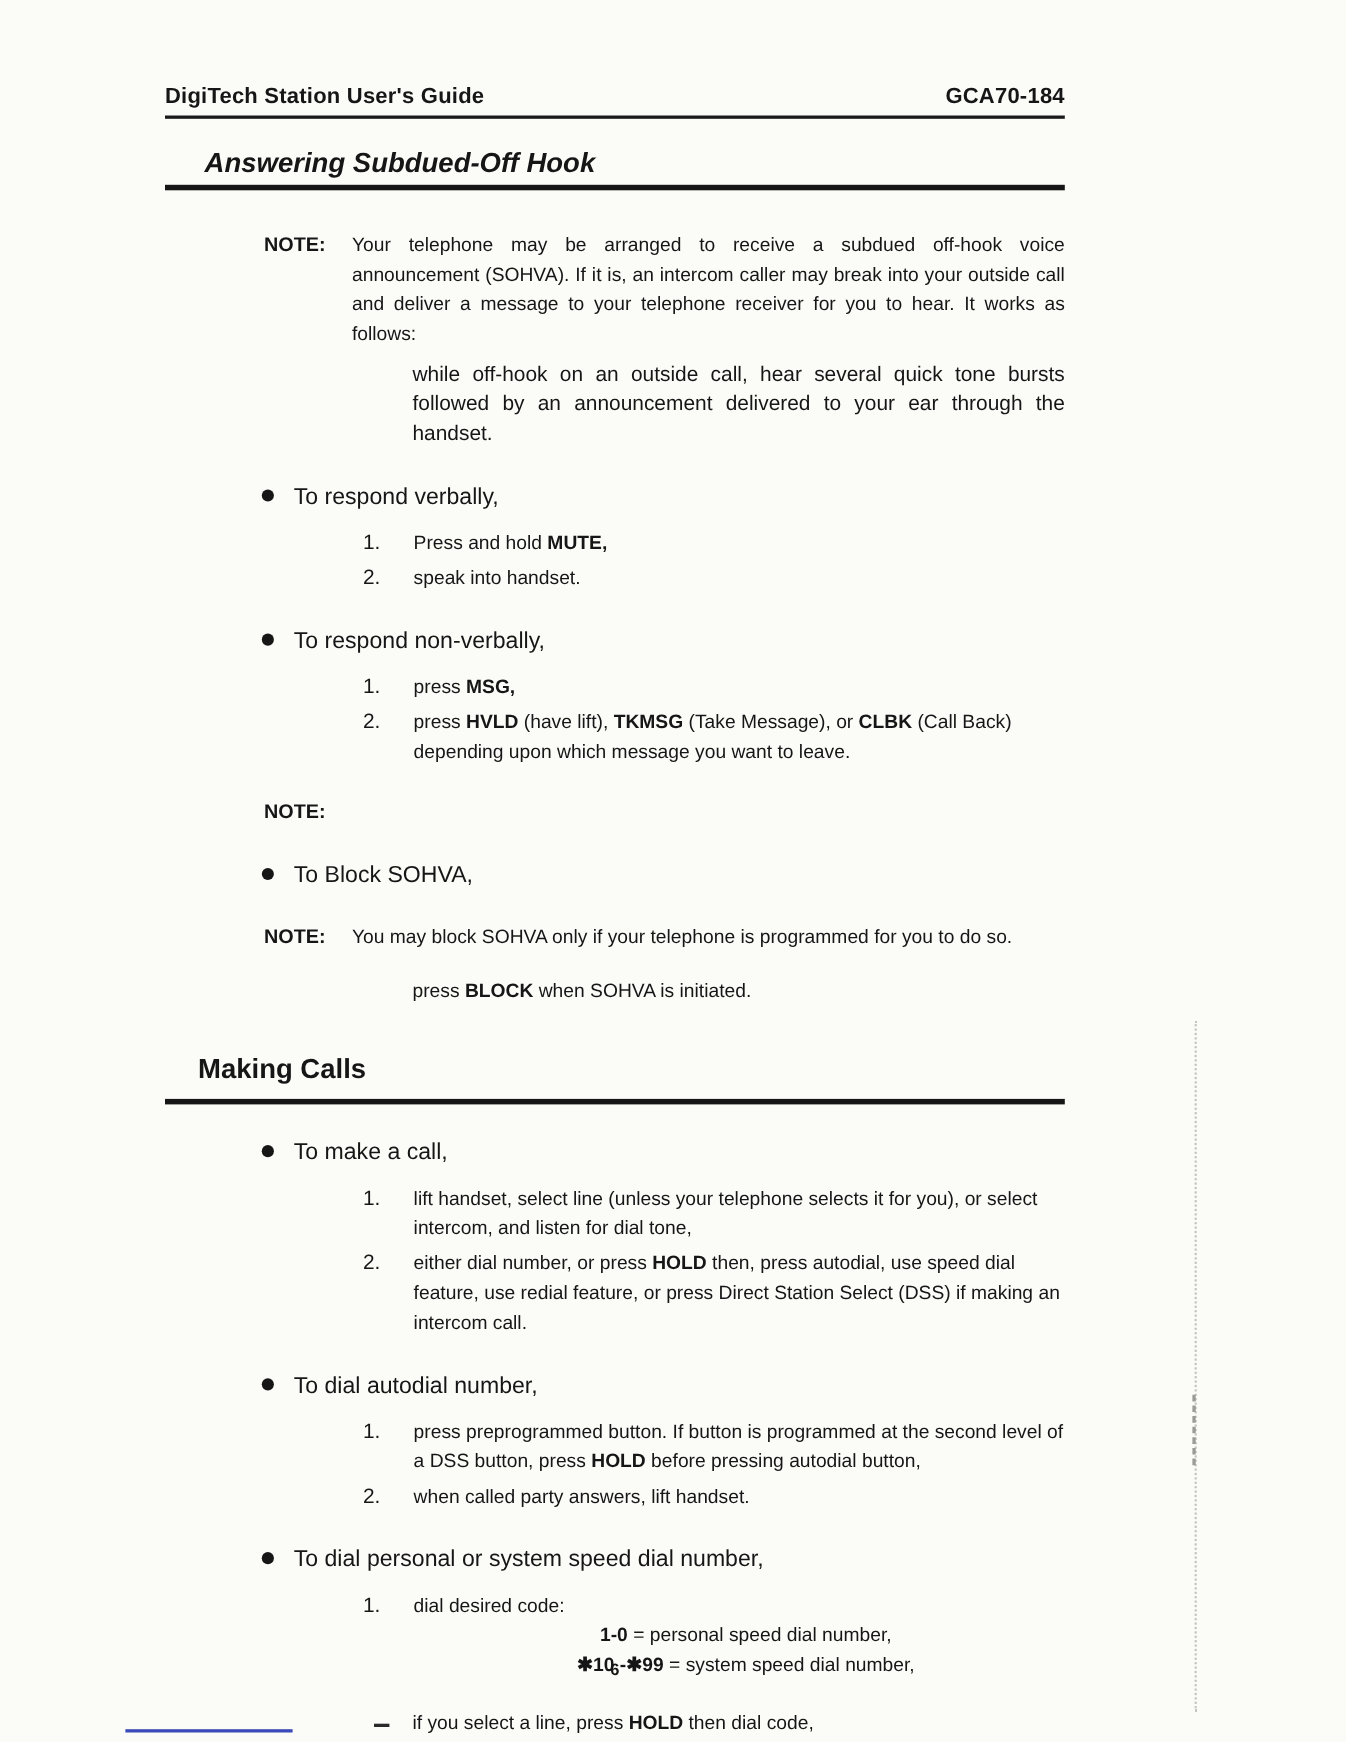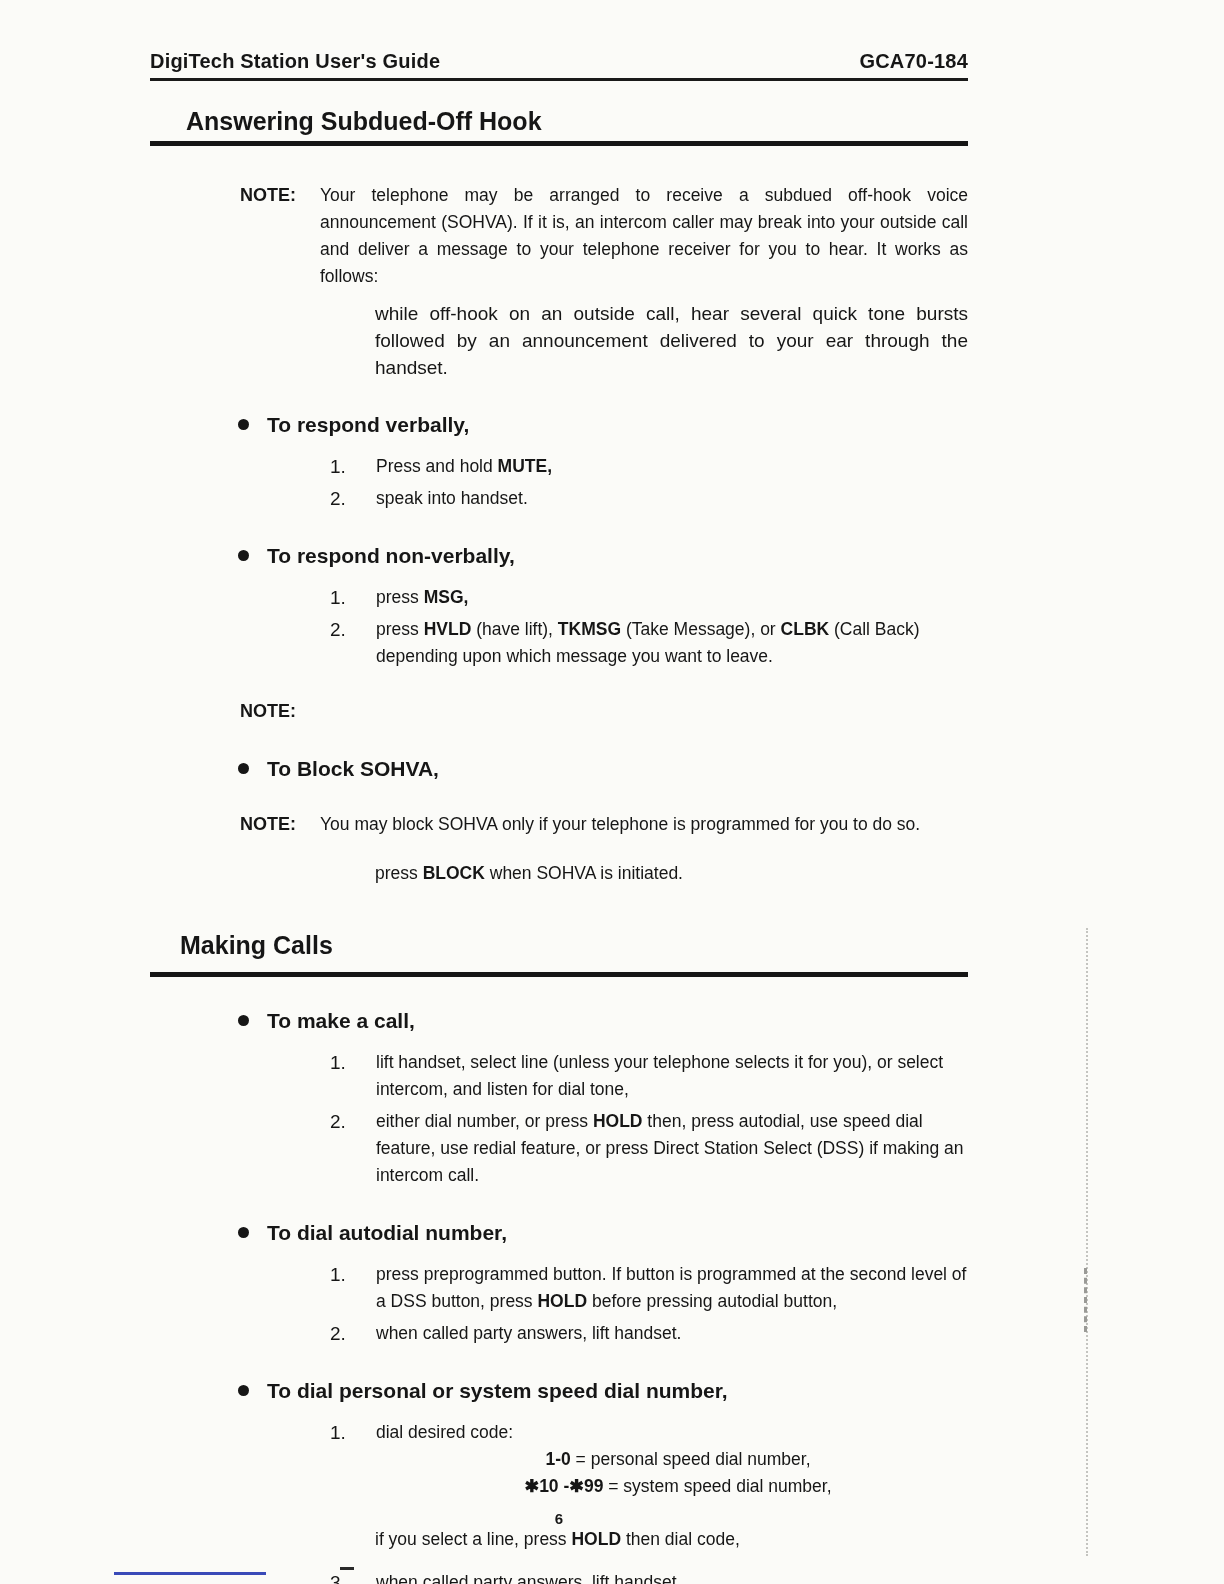--- a/index.html
+++ b/index.html
@@ -10,37 +10,37 @@
     background: #fbfbf8;
     overflow: hidden;
     font-family: "Liberation Sans", sans-serif;
     color: #161616;
     margin: 0 auto;
   }
   .content { position: absolute; left: 150px; top: 0; width: 818px; }
 
   .header {
     display: flex; justify-content: space-between; align-items: baseline;
-    padding-top: 50px; font-size: 20px; font-weight: bold; letter-spacing: 0.2px;
+    padding-top: 50px; font-size: 20px; font-weight: bold; letter-spacing: 0.2px; margin-top: 27px;
   }
   .header-rule { border-bottom: 3px solid #1a1a1a; margin-top: 5px; }
 
   .doc-title { margin: 24px 0 0 0; font-size: 25px; font-weight: bold; line-height: 33px; }
-  .doc-title .t1 { display: block; padding-left: 36px; }
+  .doc-title .t1 { display: block; padding-left: 36px; font-style: italic; }
   .doc-title .t2 { display: block; }
   .thick-rule { border-bottom: 5px solid #161616; margin-top: 3px; }
 
   .note { display: flex; margin: 36px 0 0 90px; font-size: 17.5px; line-height: 27px; }
   .note-label { font-weight: bold; width: 80px; flex-shrink: 0; font-size: 18px; }
   .note-text { flex: 1; text-align: justify; }
   .note.tight { margin-top: 28px; }
 
   .sub-para { margin: 10px 0 0 225px; font-size: 19px; line-height: 27px; text-align: justify; }
 
-  .bullet-heading { margin: 30px 0 0 88px; font-size: 21px; font-weight: bold; line-height: 28px; }
+  .bullet-heading { margin: 30px 0 0 88px; font-size: 21px; font-weight: normal; line-height: 28px; }
   .bullet-dot {
     display: inline-block; width: 11px; height: 11px; background: #161616;
     border-radius: 50%; margin-right: 18px; vertical-align: 2px;
   }
 
   .step { display: flex; margin: 14px 0 0 180px; font-size: 17.5px; line-height: 27px; }
   .step + .step { margin-top: 5px; }
   .step-num { width: 46px; flex-shrink: 0; font-size: 19px; }
   .step-text { flex: 1; text-align: left; }
   .b { font-weight: bold; }

